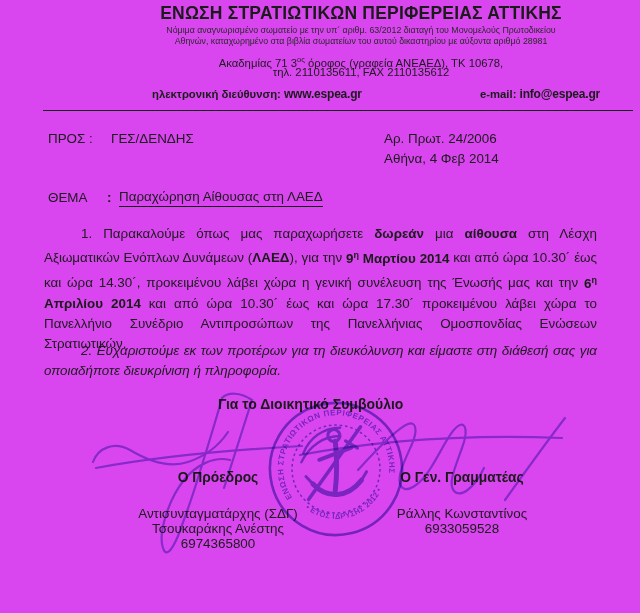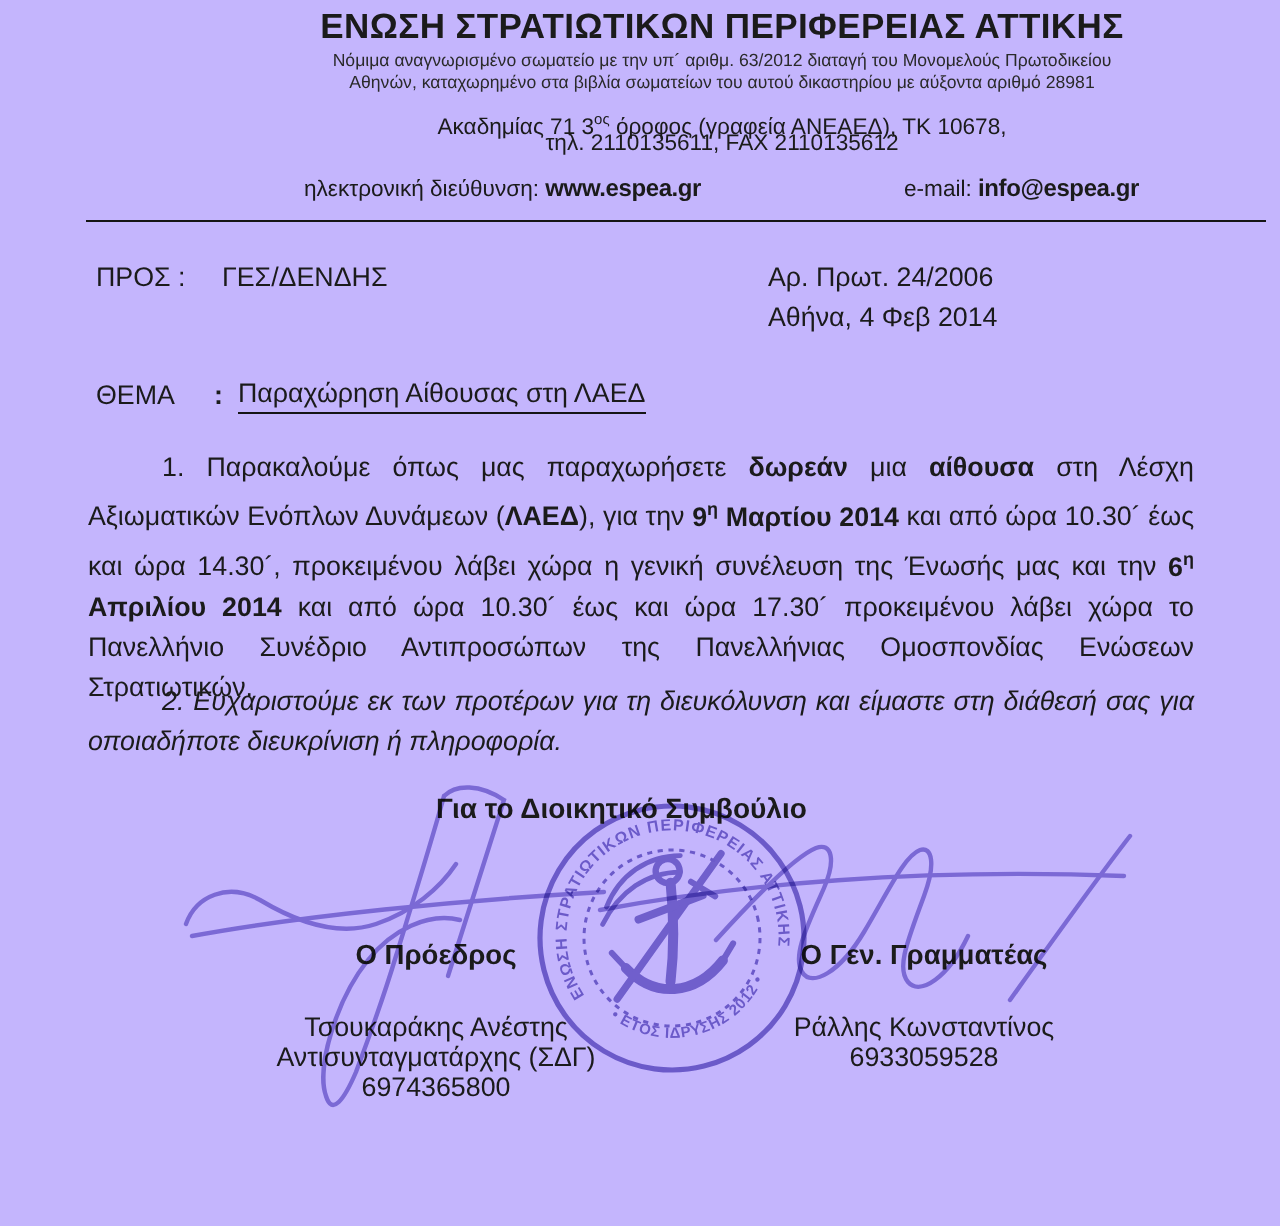--- a/index.html
+++ b/index.html
@@ -1,30 +1,30 @@
 <!DOCTYPE html>
 <html><head>
 <meta charset="utf-8">
 <style>
   html,body { margin:0; padding:0; background:#e8e8e8; }
   .page {
     position:relative; width:640px; height:613px; margin:0 auto;
-    background:#c4b5fd; overflow:hidden;
+    background:#d946ef; overflow:hidden;
     font-family:"Liberation Sans", sans-serif; color:#1b1b1b;
   }
   
   .hdr-center { position:absolute; left:80px; width:562px; text-align:center; }
   .org-name   { top:3px;  font-size:17.5px; font-weight:bold; letter-spacing:.2px; }
   .legal      { top:25px; font-size:8.8px; line-height:11px; color:#2a2a2a; }
   .addr       { top:53px; font-size:11.3px; line-height:13px; }
   .addr sup   { font-size:7.5px; }
   .phone      { top:66px; font-size:11.3px; }
-  .web-part   { position:absolute; top:87px; font-size:11.3px; }
+  .web-part   { position:absolute; top:87px; font-size:11.3px;font-weight:bold; }
   .web-left   { left:152px; }
-  .web-right  { left:452px; }
+  .web-right  { left:480px; }
   .web-part b { font-size:12px; letter-spacing:-0.2px; }
   .rule { position:absolute; top:110px; left:43px; width:590px; border-top:1.5px solid #151515; }
 
   
   .meta-abs { position:absolute; font-size:13.4px; }
   .lbl-bold { font-weight:normal; }
   .to-label   { left:48px;  top:131px; }
   .to-value   { left:111px; top:131px; }
   .proto-col  { left:384px; top:129px; line-height:19.5px; }
   .subj-label { left:48px;  top:190px; }
@@ -88,22 +88,22 @@
   <section>
     <p class="body-par p1"><span>1. Παρακαλούμε όπως μας παραχωρήσετε </span><b>δωρεάν</b><span> μια </span><b>αίθουσα</b><span> στη Λέσχη Αξιωματικών Ενόπλων Δυνάμεων (</span><b>ΛΑΕΔ</b><span>), για την </span><b><span>9</span><sup>η</sup><span> Μαρτίου 2014</span></b><span> και από ώρα 10.30´ έως και ώρα 14.30´, προκειμένου λάβει χώρα η γενική συνέλευση της Ένωσής μας και την </span><b><span>6</span><sup>η</sup><span> Απριλίου 2014</span></b><span> και από ώρα 10.30´ έως και ώρα 17.30´ προκειμένου λάβει χώρα το Πανελλήνιο Συνέδριο Αντιπροσώπων της Πανελλήνιας Ομοσπονδίας Ενώσεων Στρατιωτικών.</span></p>
     <p class="body-par p2">2. Ευχαριστούμε εκ των προτέρων για τη διευκόλυνση και είμαστε στη διάθεσή σας για οποιαδήποτε διευκρίνιση ή πληροφορία.</p>
   </section>
 
   <section>
     <div class="sig-heading">Για το Διοικητικό Συμβούλιο</div>
 
     <div class="sig-block sig-left">
       <div class="sig-title">Ο Πρόεδρος</div>
+      <div class="sig-line">Αντισυνταγματάρχης (ΣΔΓ)</div>
       <div class="sig-line">Τσουκαράκης Ανέστης</div>
-      <div class="sig-line">Αντισυνταγματάρχης (ΣΔΓ)</div>
       <div class="sig-line">6974365800</div>
     </div>
 
     <div class="sig-block sig-right">
       <div class="sig-title">Ο Γεν. Γραμματέας</div>
       <div class="sig-line">Ράλλης Κωνσταντίνος</div>
       <div class="sig-line">6933059528</div>
     </div>
 
     <svg class="stamp-svg" viewBox="0 0 144 142" aria-hidden="true">

